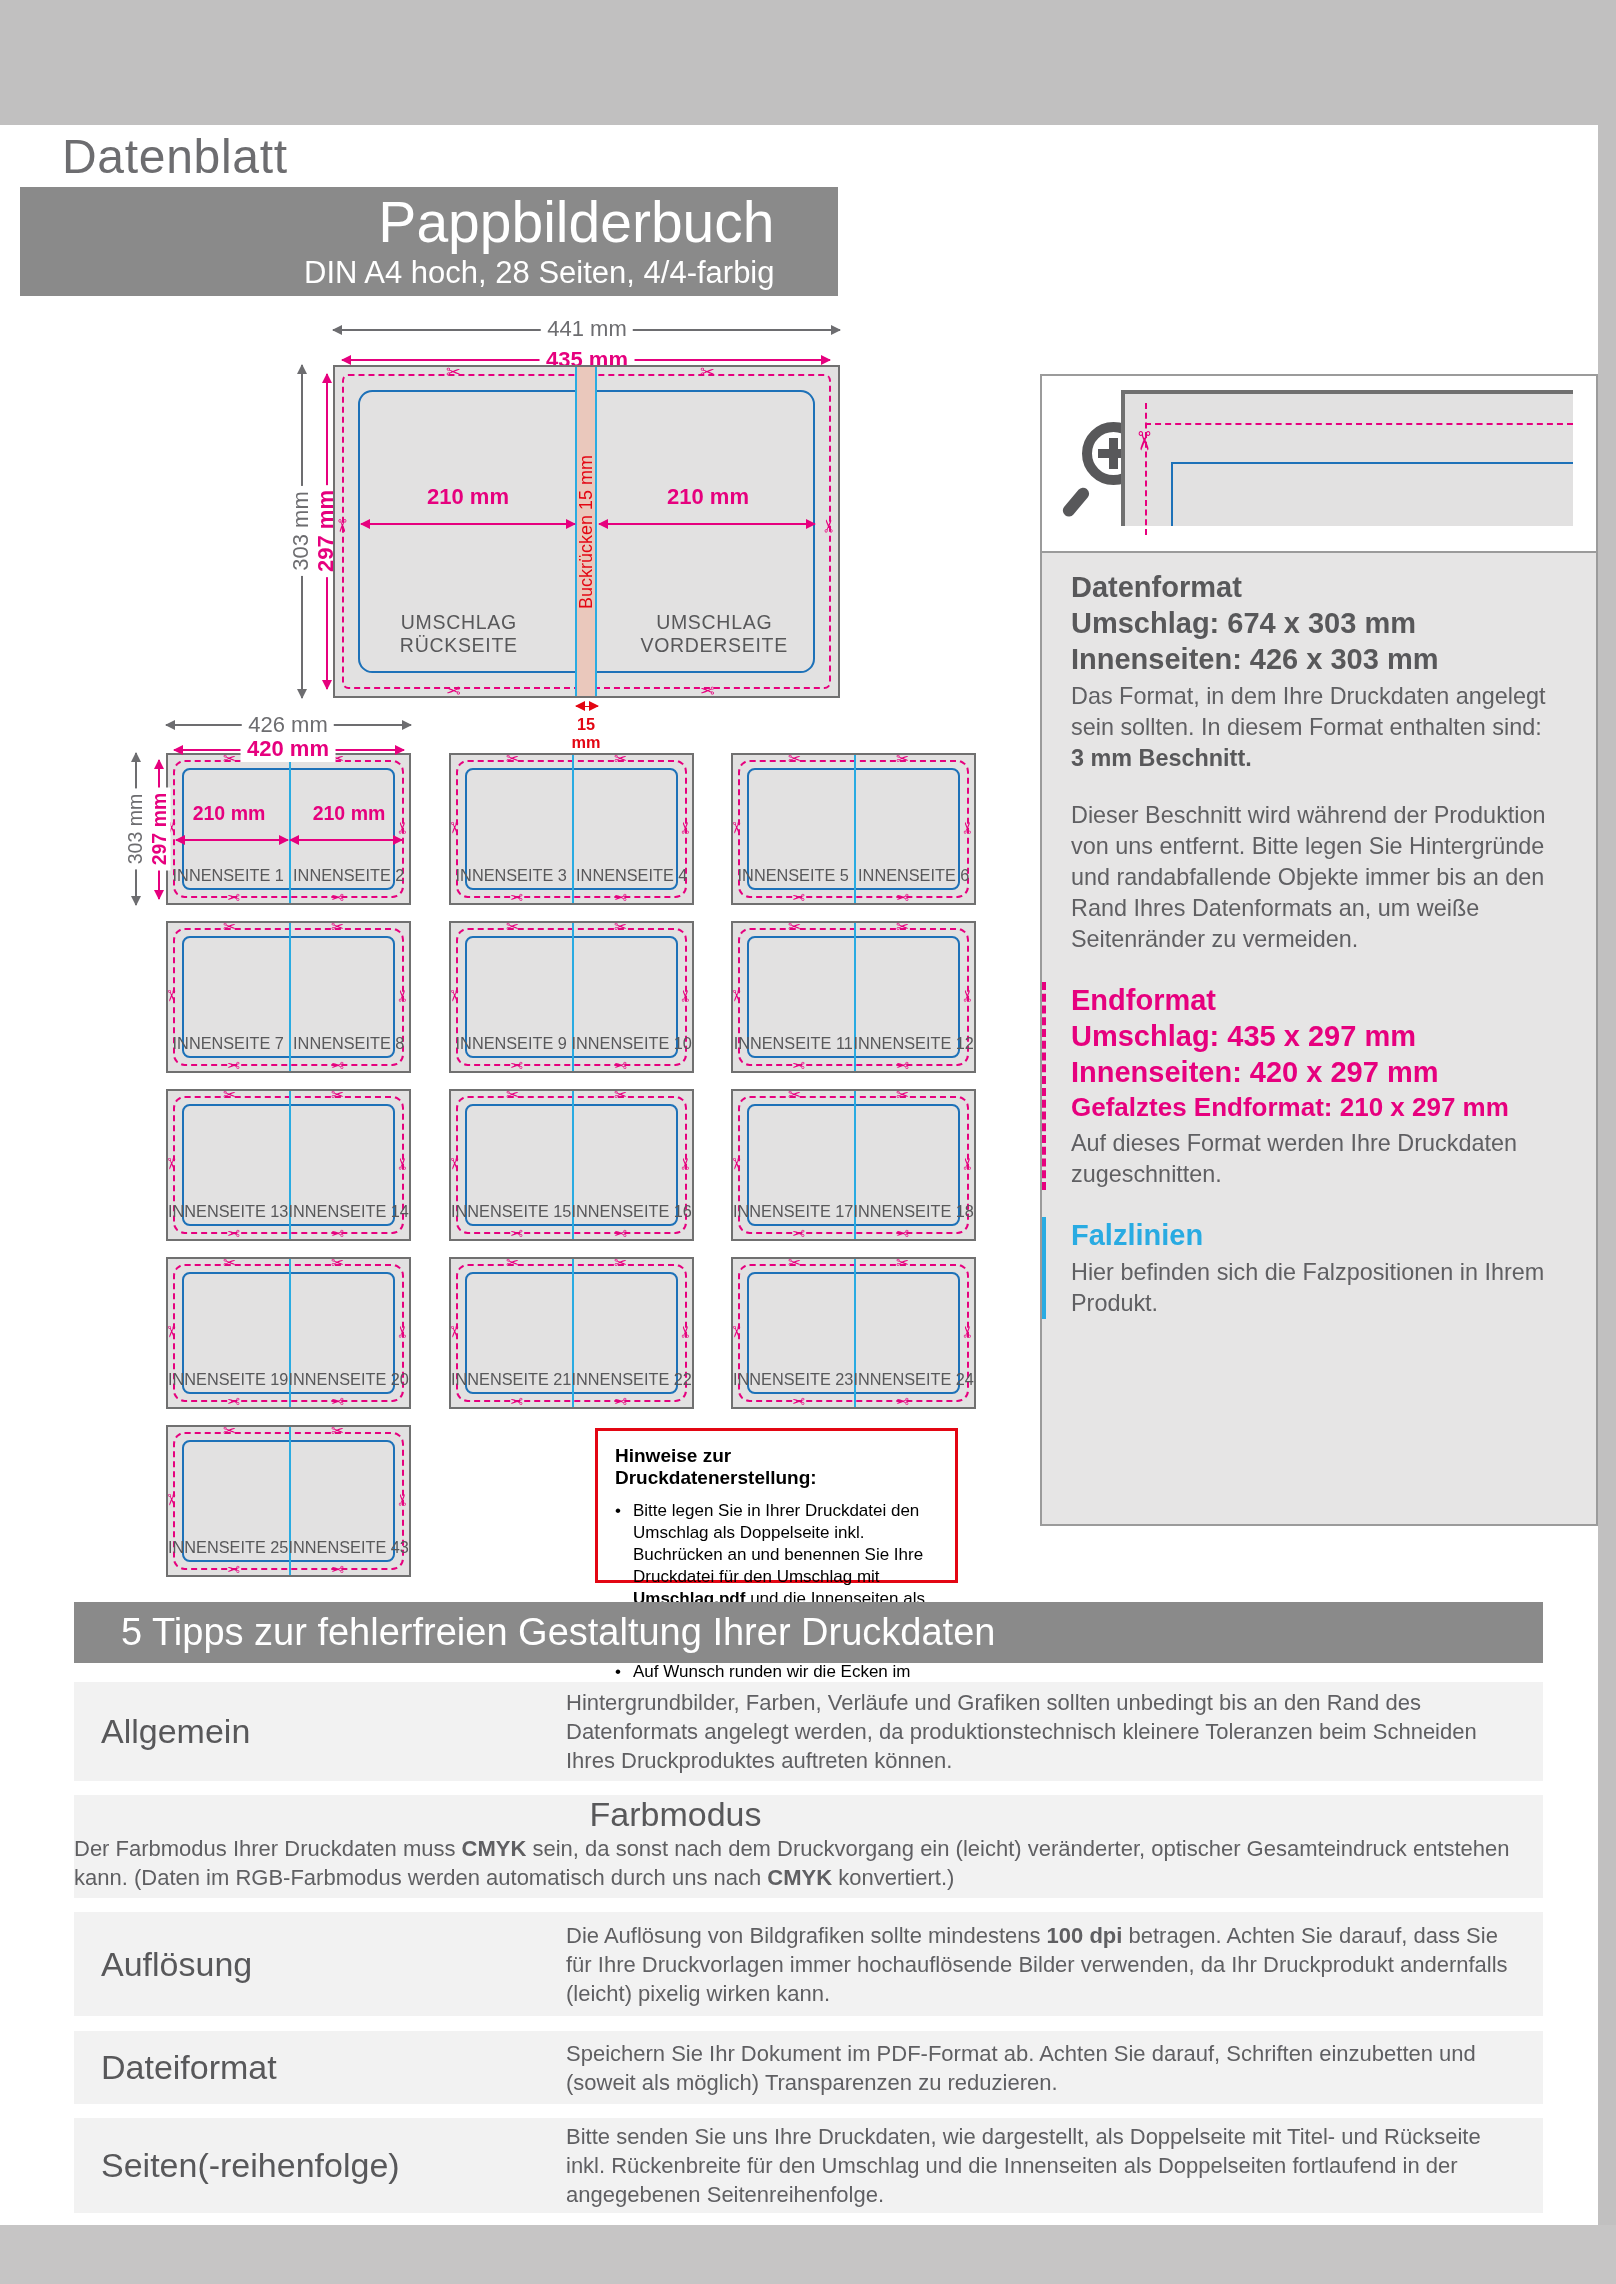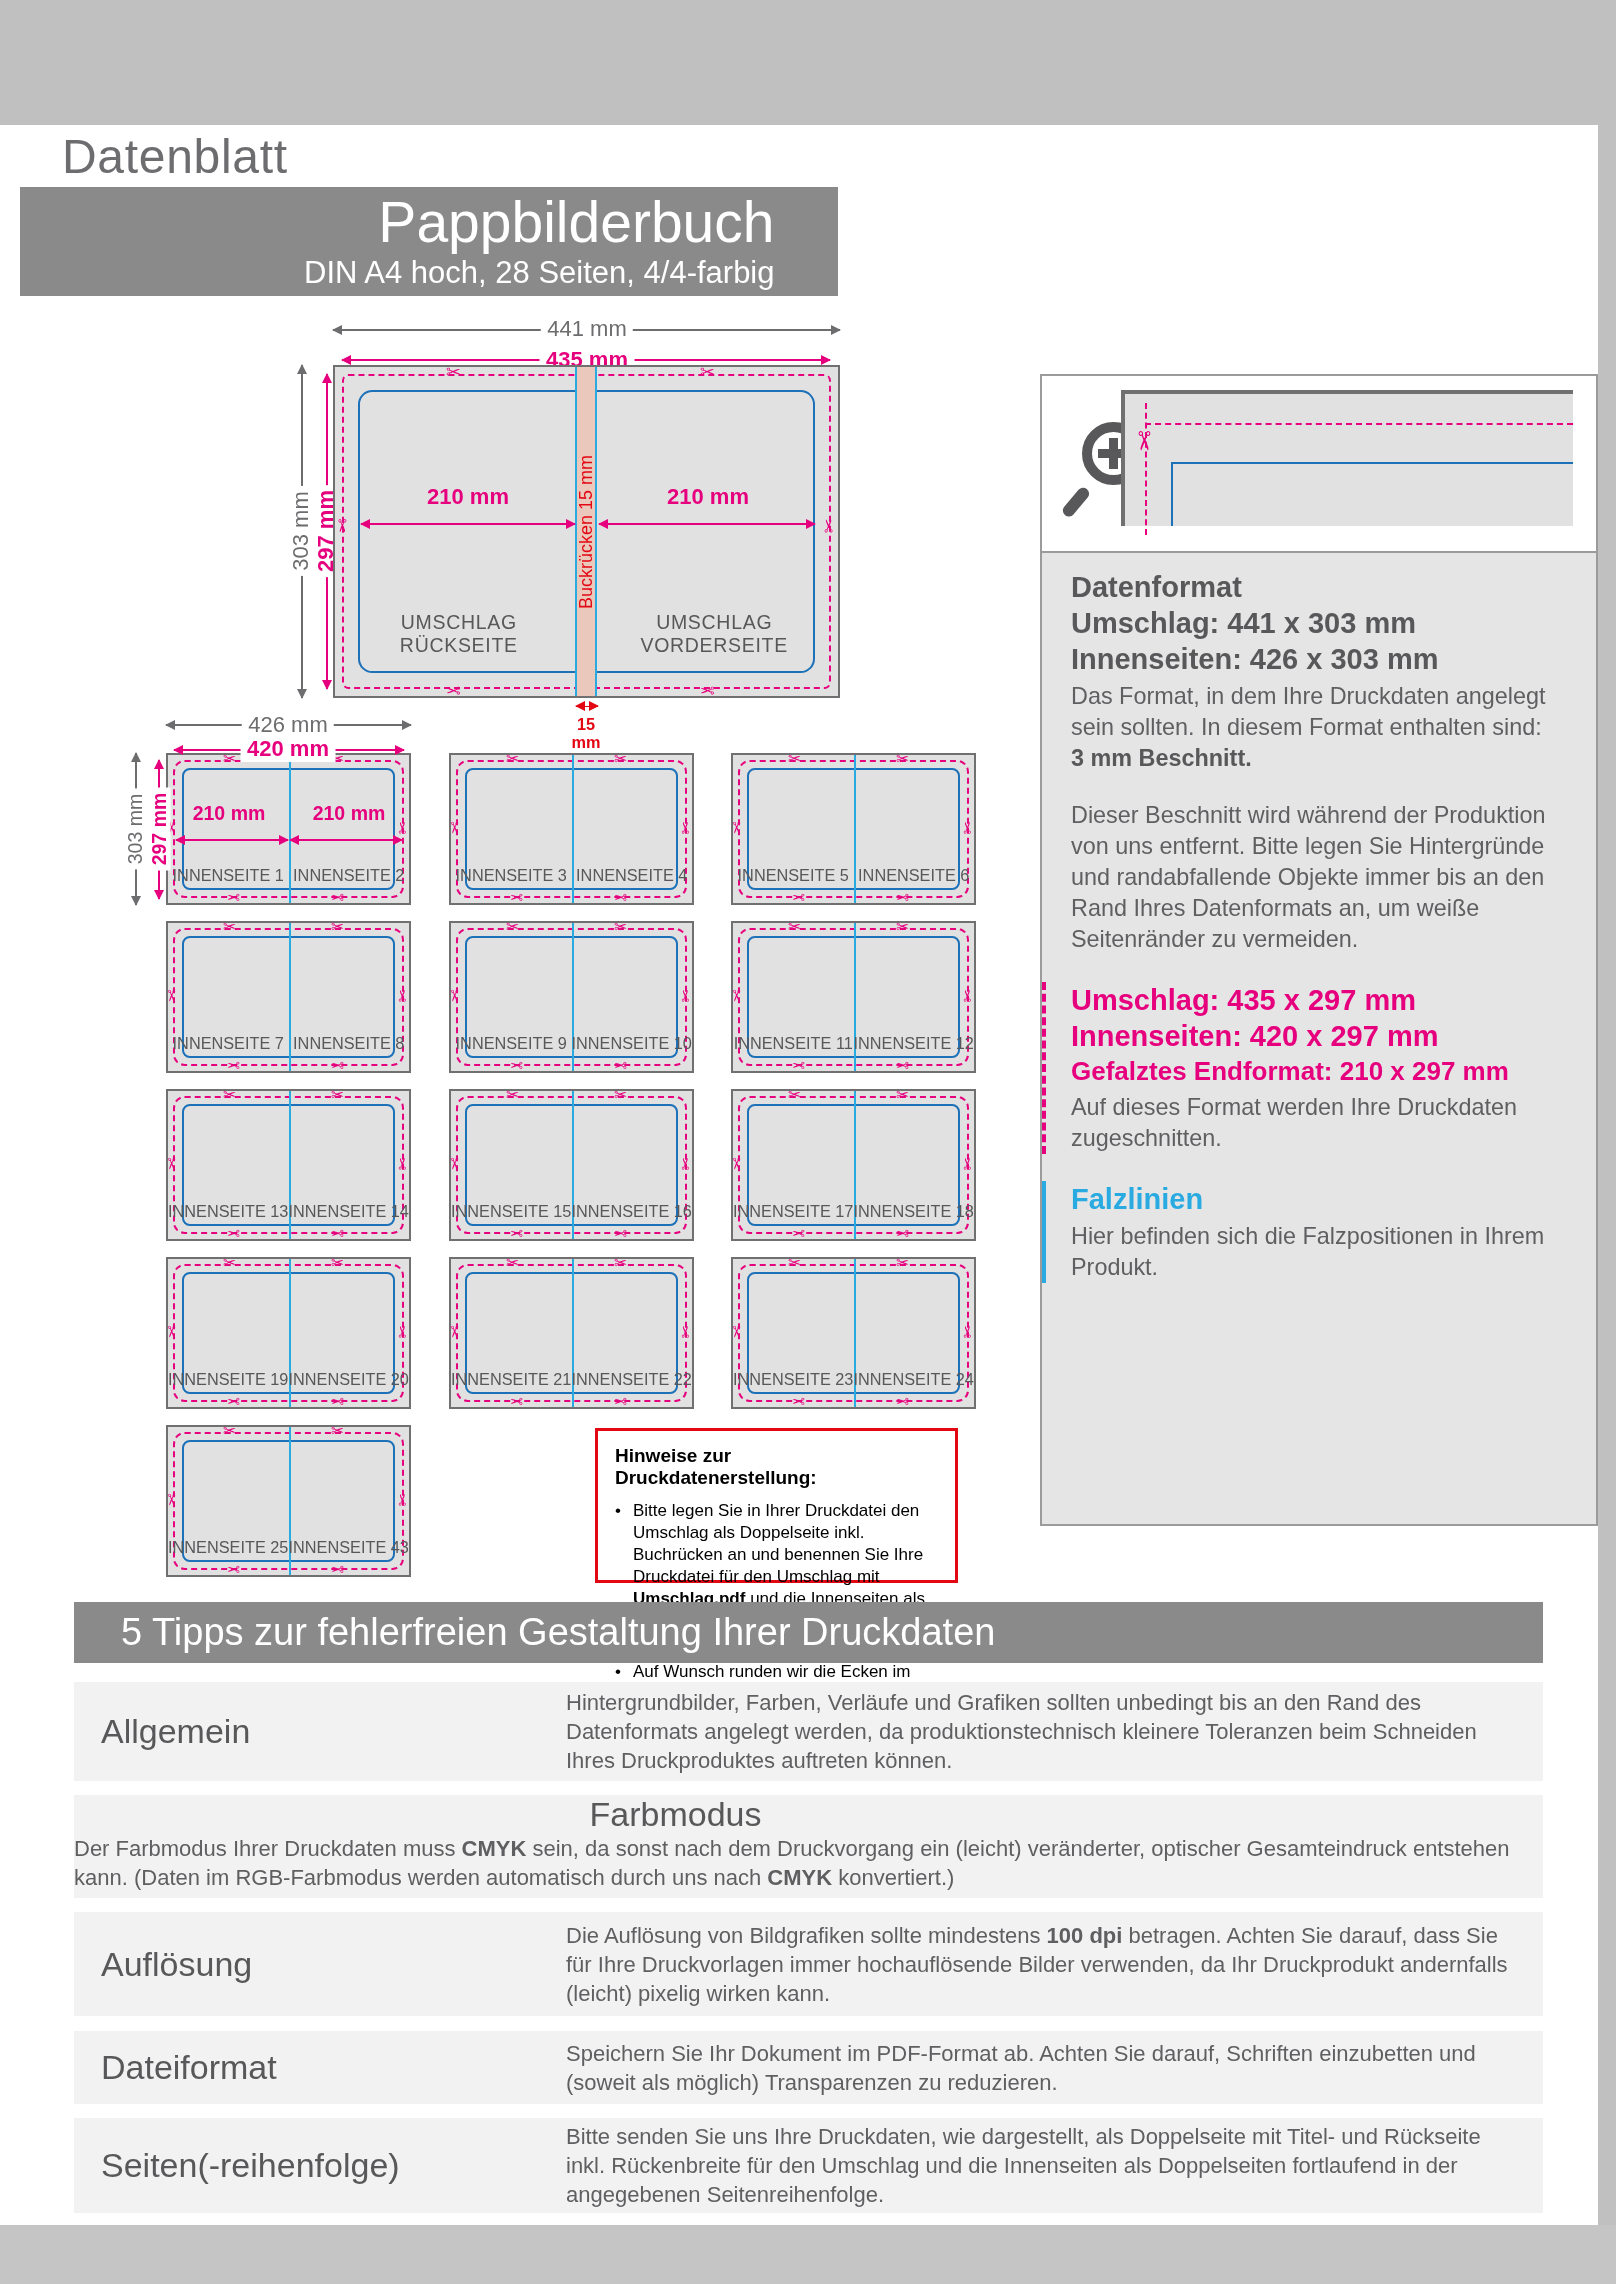--- a/index.html
+++ b/index.html
@@ -376,30 +376,31 @@
       <div class="mh"></div>
       <div class="bv"></div>
       <div class="bh"></div>
       <span class="scissors sc-rot90 dsc">✂</span>
     </div>
   </div>
 
   <div class="panel-body">
     <div class="sec df">
       <div class="h">Datenformat</div>
-      <div class="h">Umschlag: 441 x 303 mm</div>
+      <div class="h">Umschlag: 674 x 303 mm</div>
       <div class="h">Innenseiten: 426 x 303 mm</div>
       <div class="body">
         <span>Das Format, in dem Ihre Druckdaten angelegt sein sollten. In diesem Format enthalten sind:</span>
         <span class="b blk" style="color:#58585a;">3 mm Beschnitt.</span>
       </div>
       <div class="body" style="margin-top:26px;">Dieser Beschnitt wird während der Produktion von uns entfernt. Bitte legen Sie Hintergründe und randabfallende Objekte immer bis an den Rand Ihres Datenformats an, um weiße Seitenränder zu vermeiden.</div>
     </div>
 
     <div class="sec barred ef">
+      <div class="h">Endformat</div>
       <div class="h">Umschlag: 435 x 297 mm</div>
       <div class="h">Innenseiten: 420 x 297 mm</div>
       <div class="h2" style="color:#e6007e;">Gefalztes Endformat: 210 x 297 mm</div>
       <div class="body">Auf dieses Format werden Ihre Druckdaten zugeschnitten.</div>
     </div>
 
 
     <div class="sec barred fl">
       <div class="h">Falzlinien</div>
       <div class="body">Hier befinden sich die Falzpositionen in Ihrem Produkt.</div>

